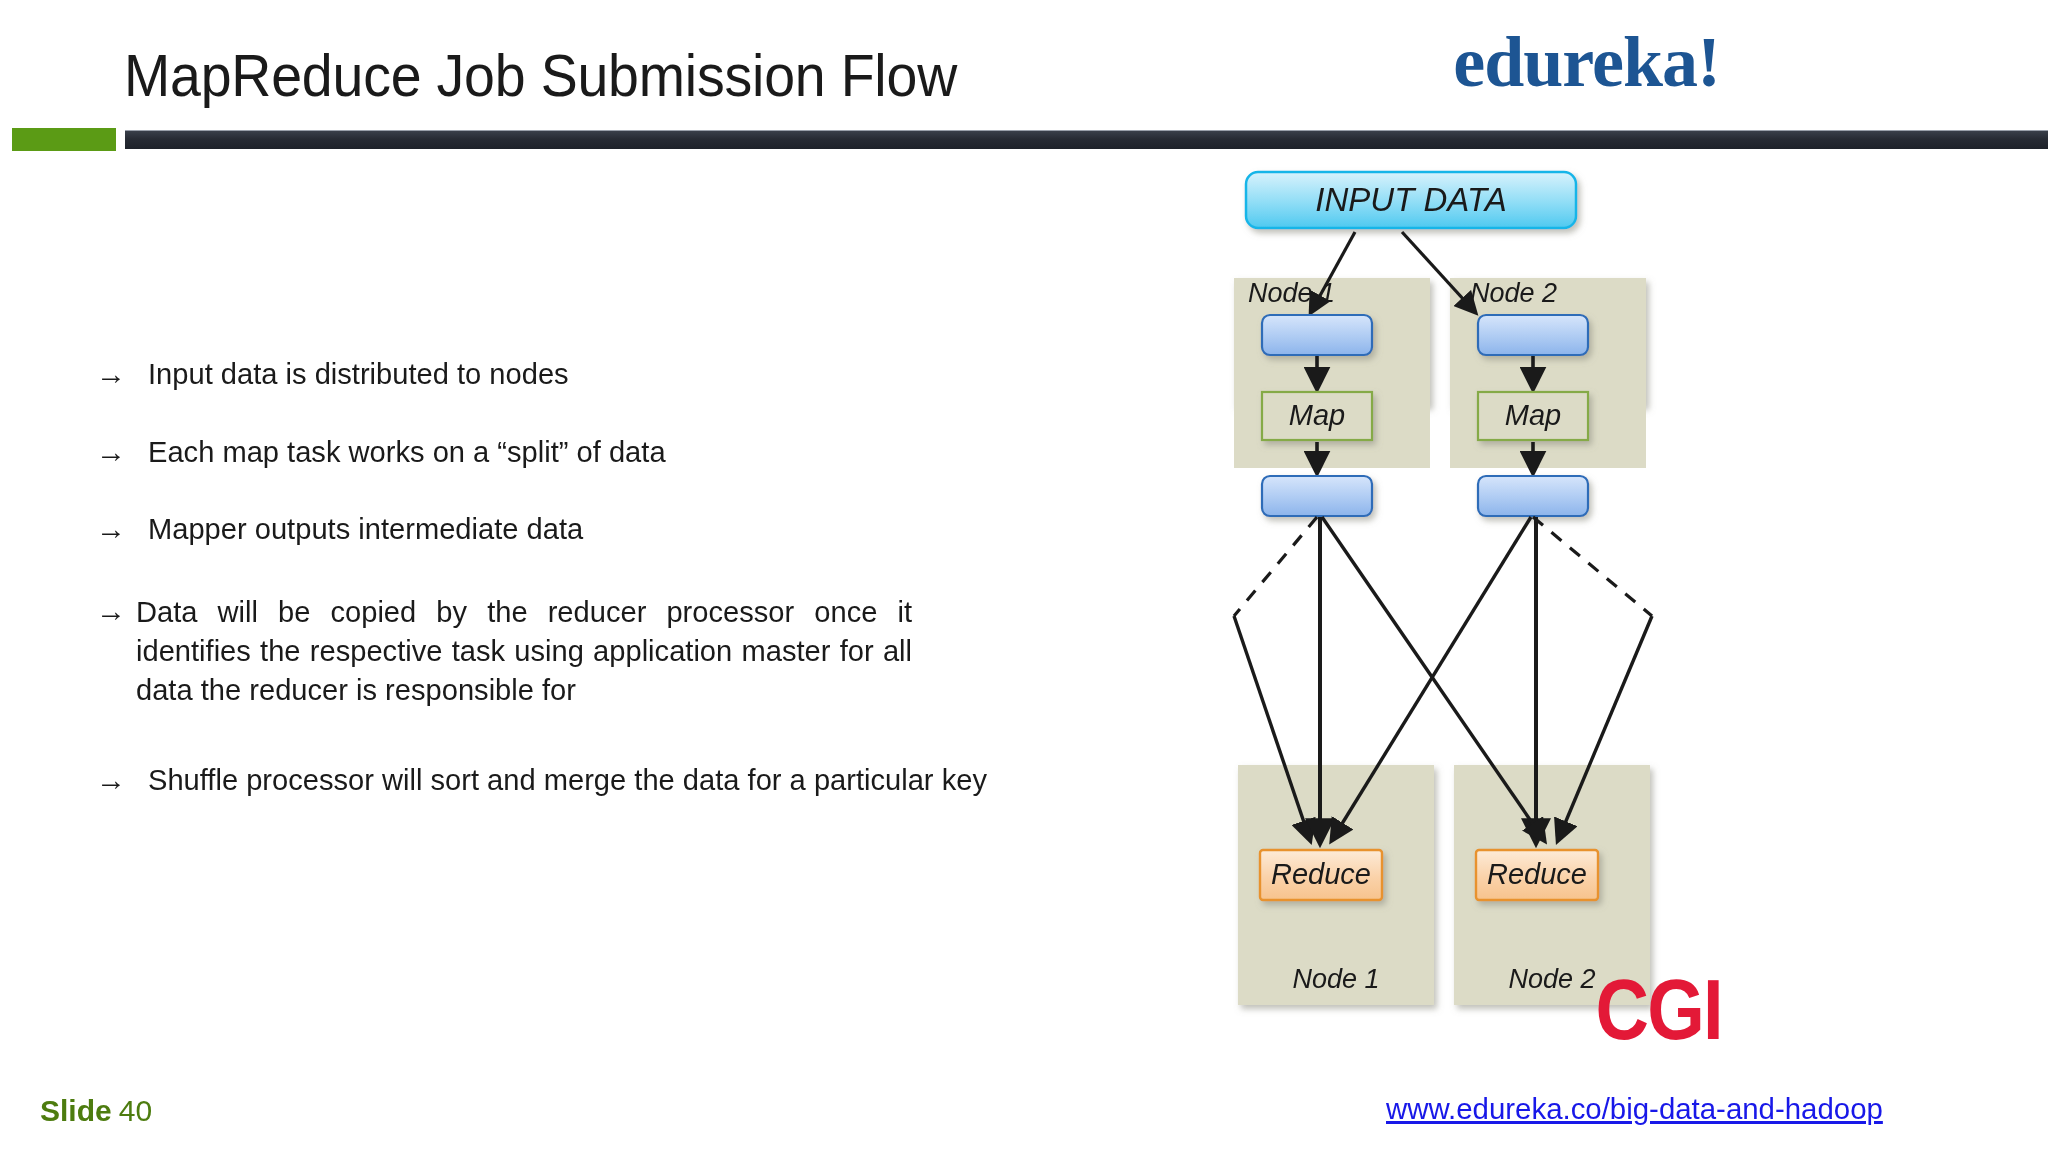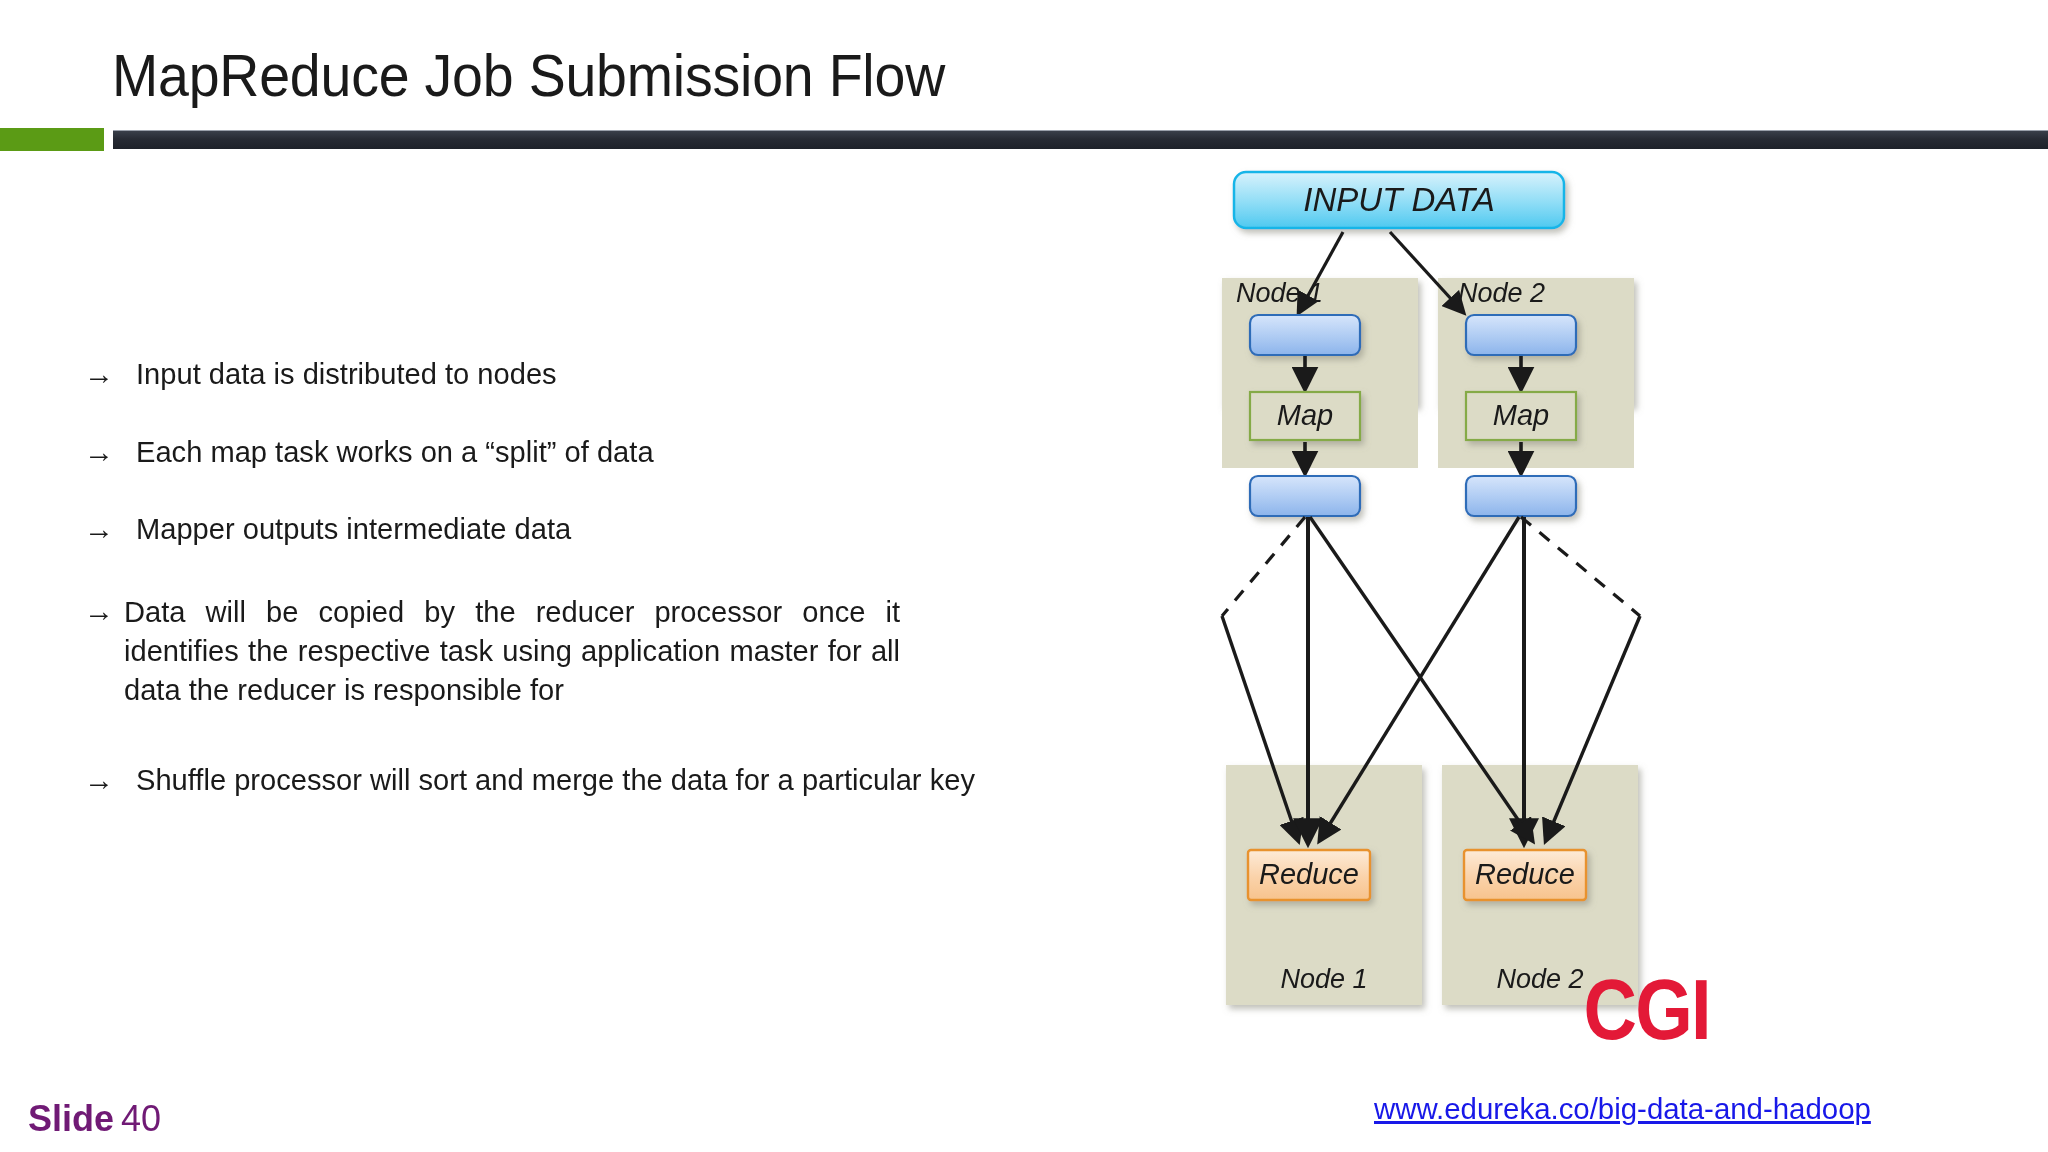--- a/index.html
+++ b/index.html
@@ -7,20 +7,21 @@
   html, body {
     width: 2048px; height: 1152px;
     background: #ffffff;
     font-family: "Liberation Sans", sans-serif;
     overflow: hidden;
   }
   #slide {
     position: relative;
     width: 1736px; height: 1152px;
     background: #ffffff;
+    margin-left: 12px;
   }
 
   
   #slide-title {
     position: absolute;
     left: 112px; top: 42px;
     font-size: 59px;
     font-weight: 400;
     color: #1a1a1a;
     letter-spacing: -0.2px;
@@ -96,23 +97,23 @@
   #diagram {
     position: absolute;
     left: 1210px; top: 160px;
     width: 460px; height: 900px; font-style: italic;
   }
   #diagram svg { display: block; }
 
   
   #slide-number {
     position: absolute;
-    left: 28px; bottom: 12px;
-    font-size: 36px;
-    color: #701a75;
+    left: 28px; bottom: 24px;
+    font-size: 30px;
+    color: #4d7c0f;
     white-space: nowrap;
   }
   #slide-number .lbl { font-weight: 700; }
   #slide-number .num { font-weight: 400; padding-left: 7px; }
   #footer-url {
     position: absolute;
     left: 1374px; bottom: 26px;
     font-size: 30px;
     color: #1818E8;
     text-decoration: underline;
@@ -132,20 +133,21 @@
     transform: scaleX(0.86);
     transform-origin: right center;
   }
 </style>
 </head>
 <body>
 
 <div id="slide">
 
   <div id="slide-title">MapReduce Job Submission Flow</div>
+  <div id="brand-logo">edureka!</div>
   <div id="rule-green"></div>
   <div id="rule-dark"></div>
 
   <div id="bullets">
 
     <div class="bullet b1">
       <span class="arrow">→</span>
       <span class="btext">Input data is distributed to nodes</span>
     </div>
 

